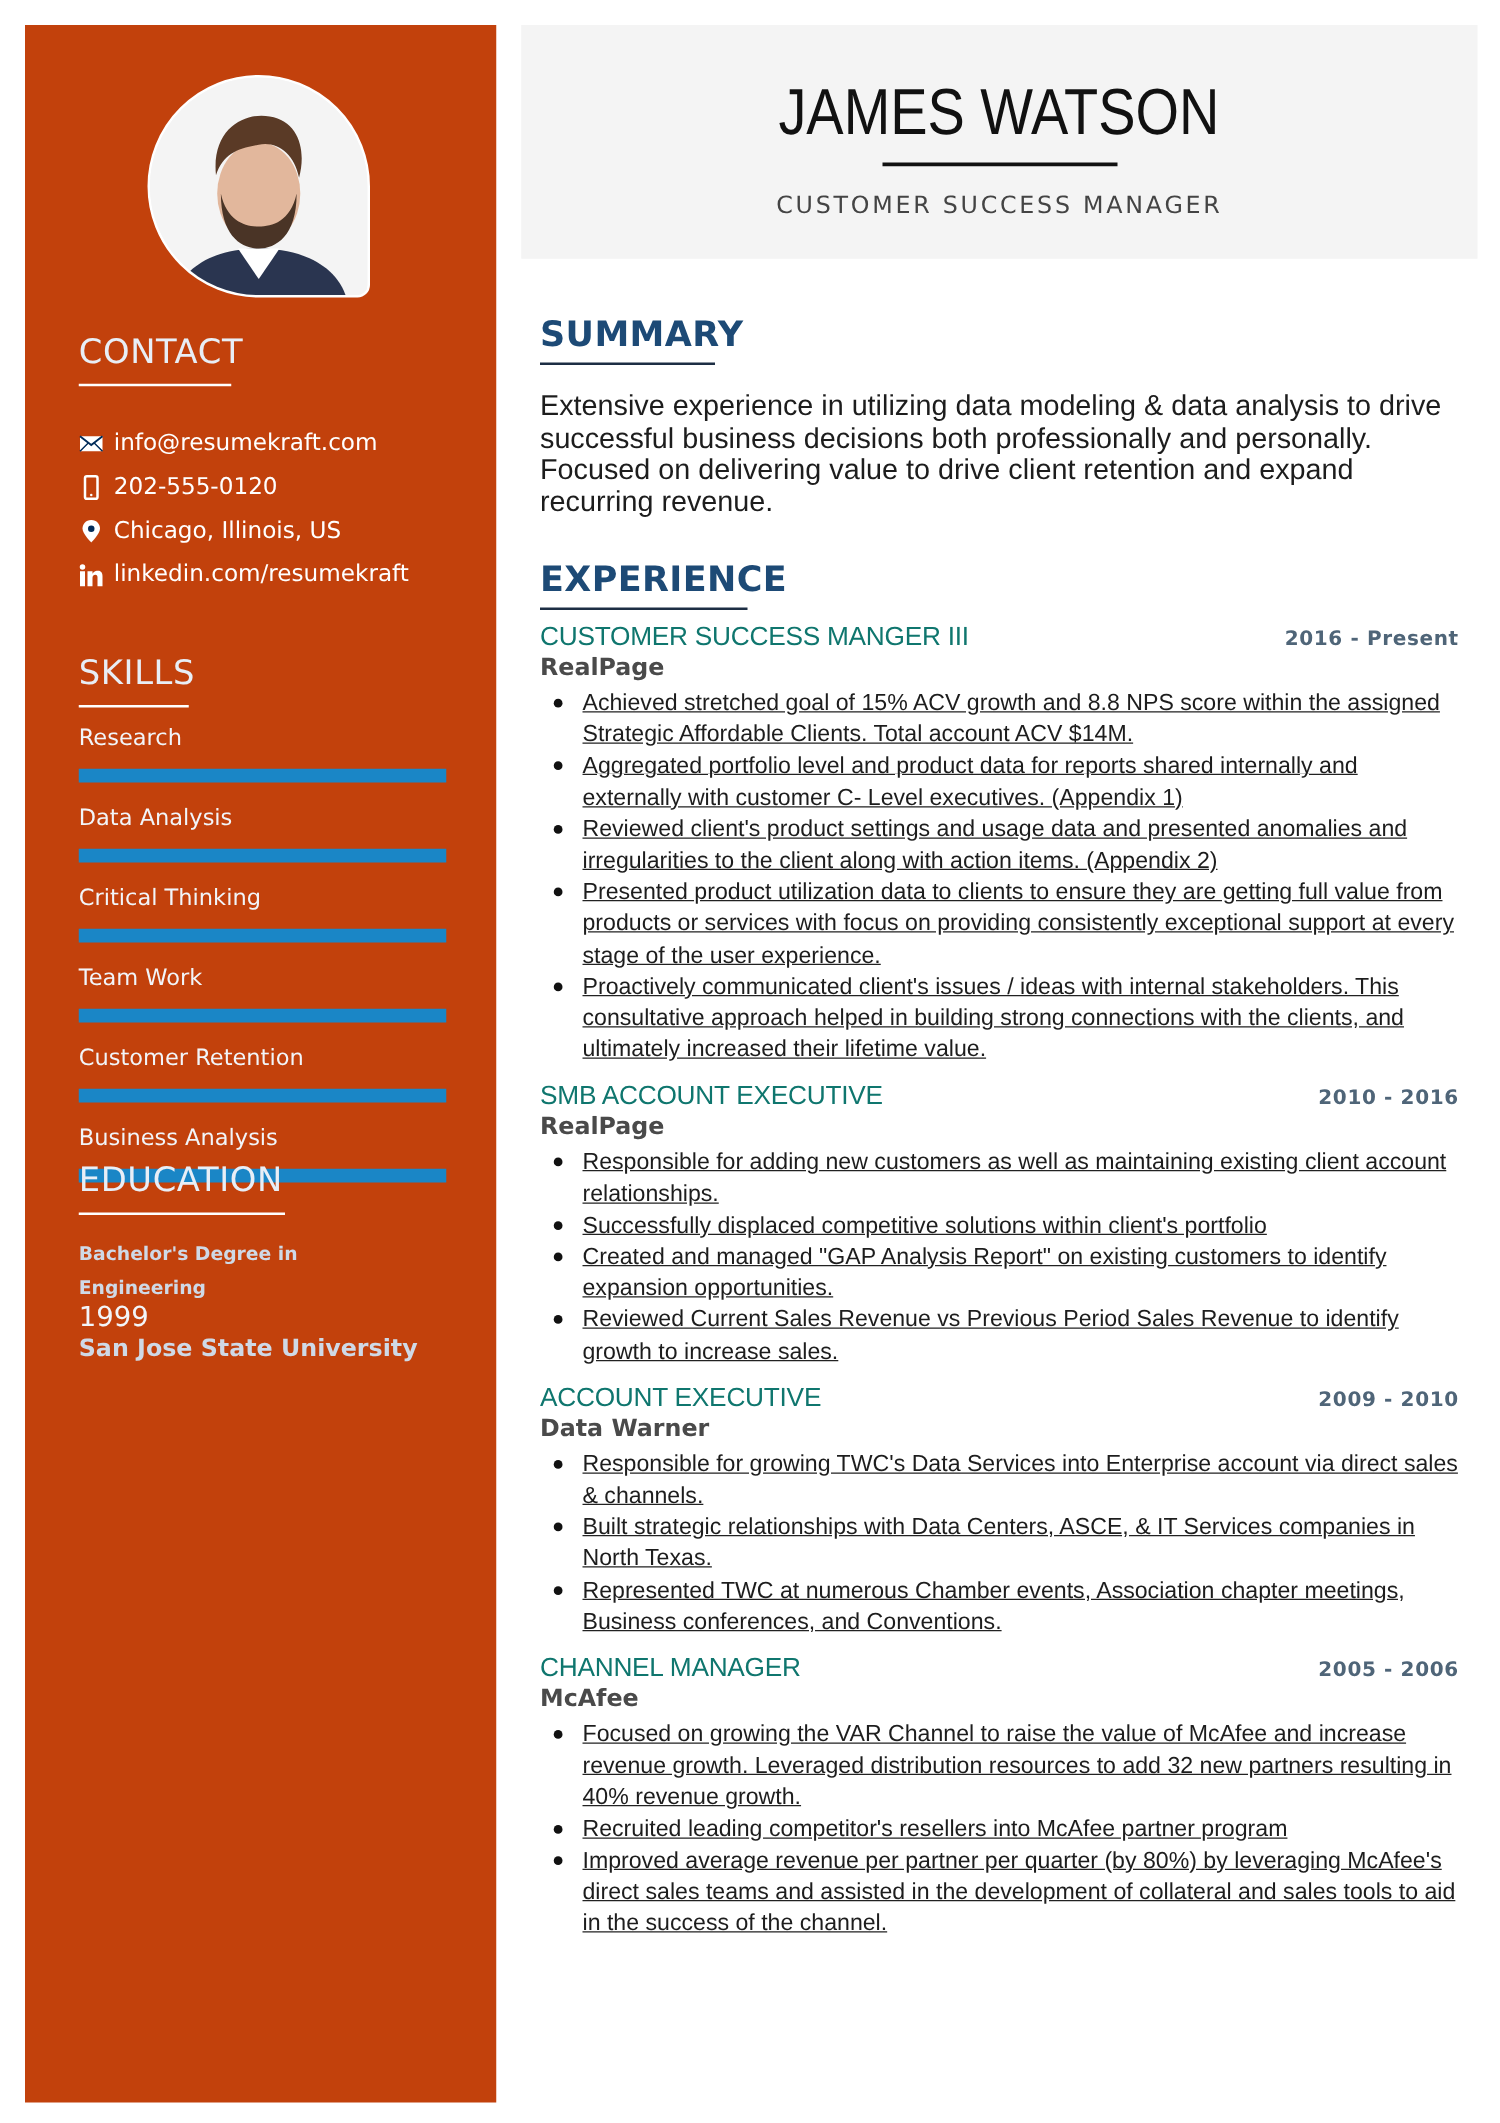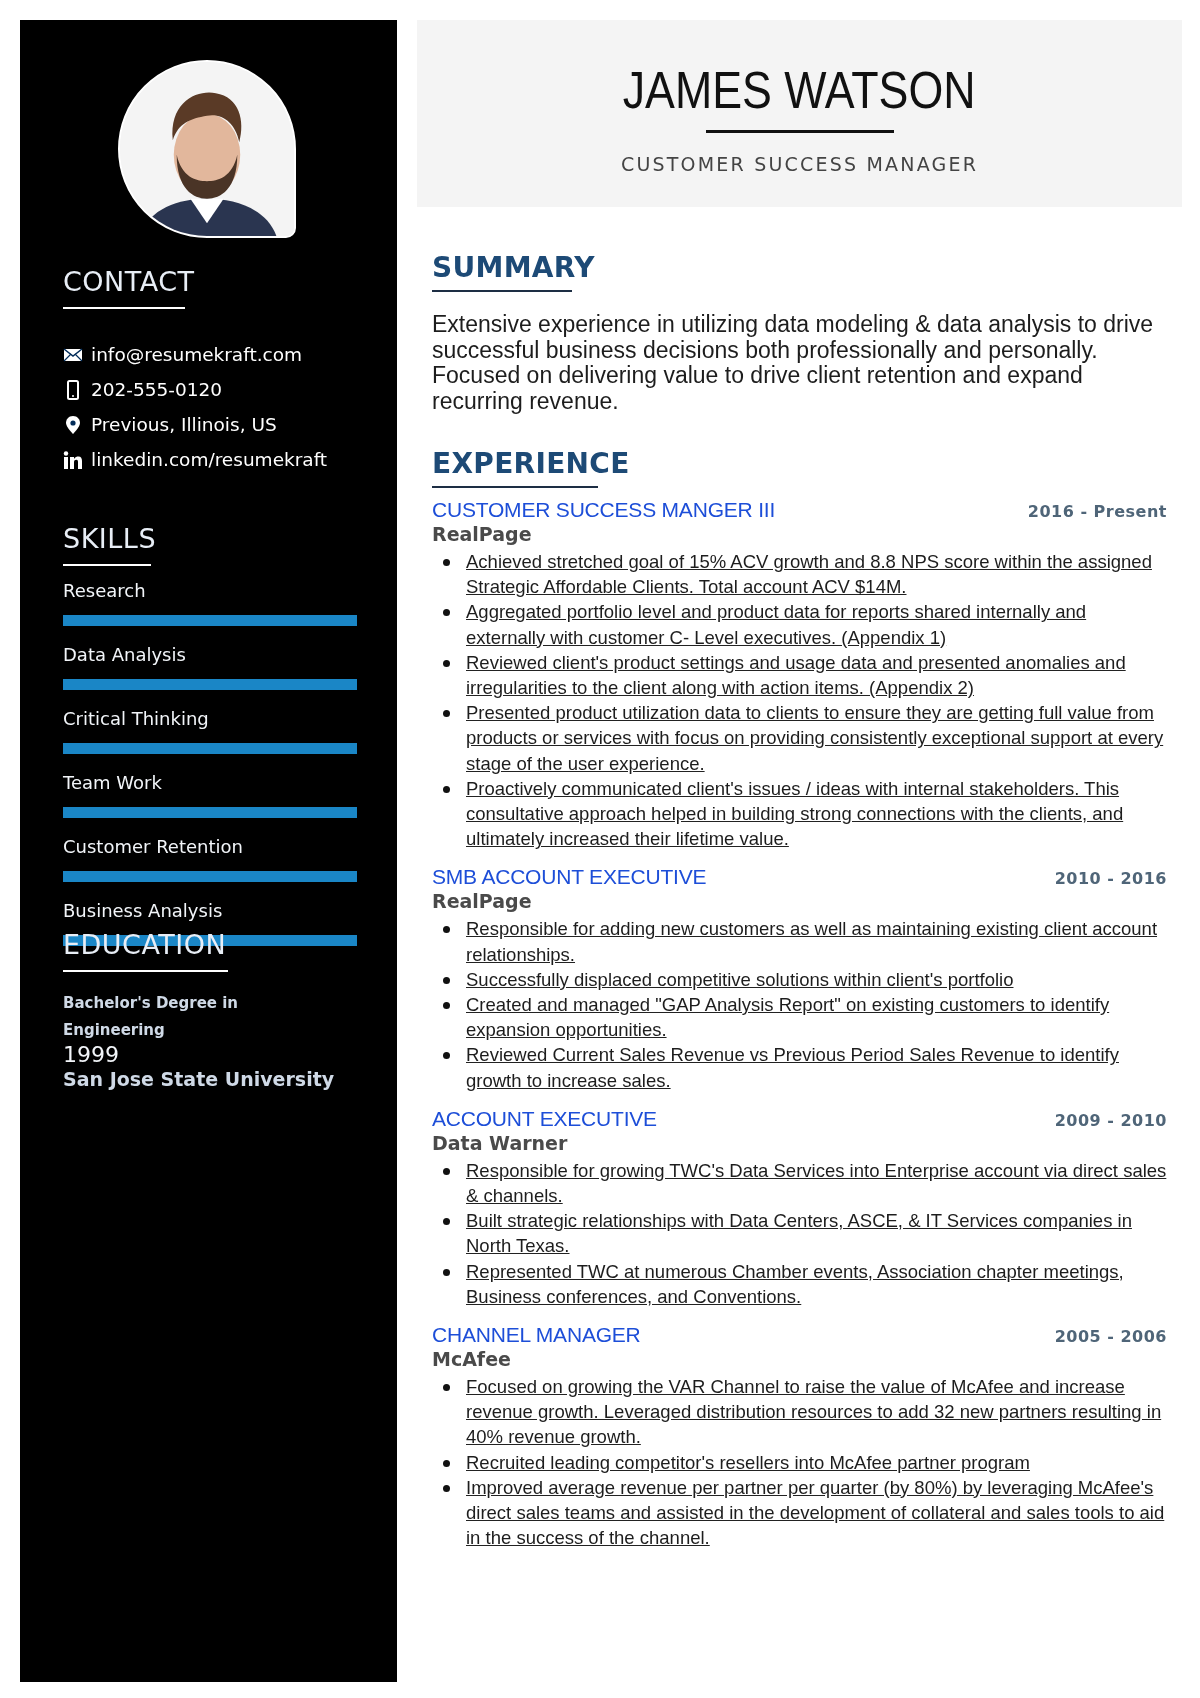--- a/index.html
+++ b/index.html
@@ -1,20 +1,20 @@
 <!DOCTYPE html>
 <html><head>
 <meta charset="utf-8">
 <style>
   * { box-sizing: border-box; margin: 0; padding: 0; }
   html, body { width: 1200px; height: 1698px; background: #ffffff; overflow: hidden; }
   body { position: relative; font-family: "DejaVu Sans", "Liberation Sans", sans-serif; color: #222; }
 
   
-  .sidebar { position: absolute; left: 20px; top: 20px; width: 377px; height: 1662px; background: #000000; color: #ffffff; }
+  .sidebar { position: absolute; left: 20px; top: 20px; width: 377px; height: 1662px; background: #c2410c; color: #ffffff; }
   .photo-wrap { position: absolute; left: 98px; top: 40px; width: 178px; height: 178px;
     border-radius: 89px 89px 10px 89px; background: #f4f4f4; overflow: hidden; border: 2px solid #ffffff; }
   .photo-wrap svg { width: 100%; height: 100%; display: block; }
 
   .side-section { position: absolute; left: 43px; width: 300px; }
   .side-heading { font-size: 27px; letter-spacing: 0.5px; color: #e8eef6; font-weight: 400; line-height: 34px; }
   .side-rule { height: 2px; background: #ffffff; margin-top: 8px; }
   .contact-list { list-style: none; margin-top: 28px; }
   .contact-item { display: flex; align-items: center; height: 35px; font-size: 18.5px; color: #ffffff; }
   .contact-icon { width: 20px; height: 20px; margin-right: 8px; display: inline-flex; align-items: center; justify-content: center; }
@@ -35,21 +35,21 @@
   .job-title { font-size: 19px; letter-spacing: 2.2px; color: #444; margin-top: 20px; }
 
   
   .main { position: absolute; left: 432px; top: 250px; width: 735px; }
   .sec-heading { font-size: 28px; color: #1d4a76; line-height: 36px; letter-spacing: 0.3px; }
   .sec-rule { height: 2px; background: #1d2e44; margin-top: 4px; }
   .summary-text { font-family: "Liberation Sans", sans-serif; font-size: 23px; line-height: 25.5px; color: #1d1d1d; margin-top: 20px; }
 
   .job { margin-top: 14px; }
   .job-head { display: flex; justify-content: space-between; align-items: baseline; }
-  .job-title-text { font-family: "Liberation Sans", sans-serif; font-size: 21px; color: #1d4ed8; letter-spacing: -0.2px; }
+  .job-title-text { font-family: "Liberation Sans", sans-serif; font-size: 21px; color: #0f766e; letter-spacing: -0.2px; }
   .job-dates { font-size: 16px; font-weight: bold; color: #4f6578; letter-spacing: 0.5px; }
   .job-company { font-size: 19px; font-weight: bold; color: #4a4a4a; line-height: 24px; }
   .bullets { list-style: none; margin-top: 3px; text-decoration: underline; }
   .bullet { position: relative; padding-left: 34px; font-family: "Liberation Sans", sans-serif; font-size: 18.5px; line-height: 25.2px; color: #1d1d1d; }
   .bullet::before { content: ""; position: absolute; left: 11px; top: 10px; width: 7px; height: 7px; background: #111; border-radius: 50%; }
 </style>
 </head>
 <body>
 
 <aside class="sidebar">
@@ -87,21 +87,21 @@
         </span>
         <span>202-555-0120</span>
       </li>
       <li class="contact-item">
         <span class="contact-icon">
           <svg viewBox="0 0 20 20">
               <path d="M10 1 C5.5 1 3 4.5 3 8 C3 12 10 19 10 19 C10 19 17 12 17 8 C17 4.5 14.5 1 10 1 Z" fill="#fff"></path>
               <circle cx="10" cy="8" r="2.6" fill="#022c59"></circle>
             </svg>
         </span>
-        <span>Previous, Illinois, US</span>
+        <span>Chicago, Illinois, US</span>
       </li>
       <li class="contact-item">
         <span class="contact-icon">
           <svg viewBox="0 0 20 20">
               <rect x="1" y="7" width="4" height="12" fill="#fff"></rect>
               <circle cx="3" cy="3.5" r="2.2" fill="#fff"></circle>
               <path d="M7 7 H11 V9 C12 7 14 6.6 15.5 6.6 C18 6.6 19 8.5 19 11 V19 H15 V12 C15 10.5 14.5 9.8 13.3 9.8 C12 9.8 11 10.6 11 12.2 V19 H7 Z" fill="#fff"></path>
             </svg>
         </span>
         <span>linkedin.com/resumekraft</span>

